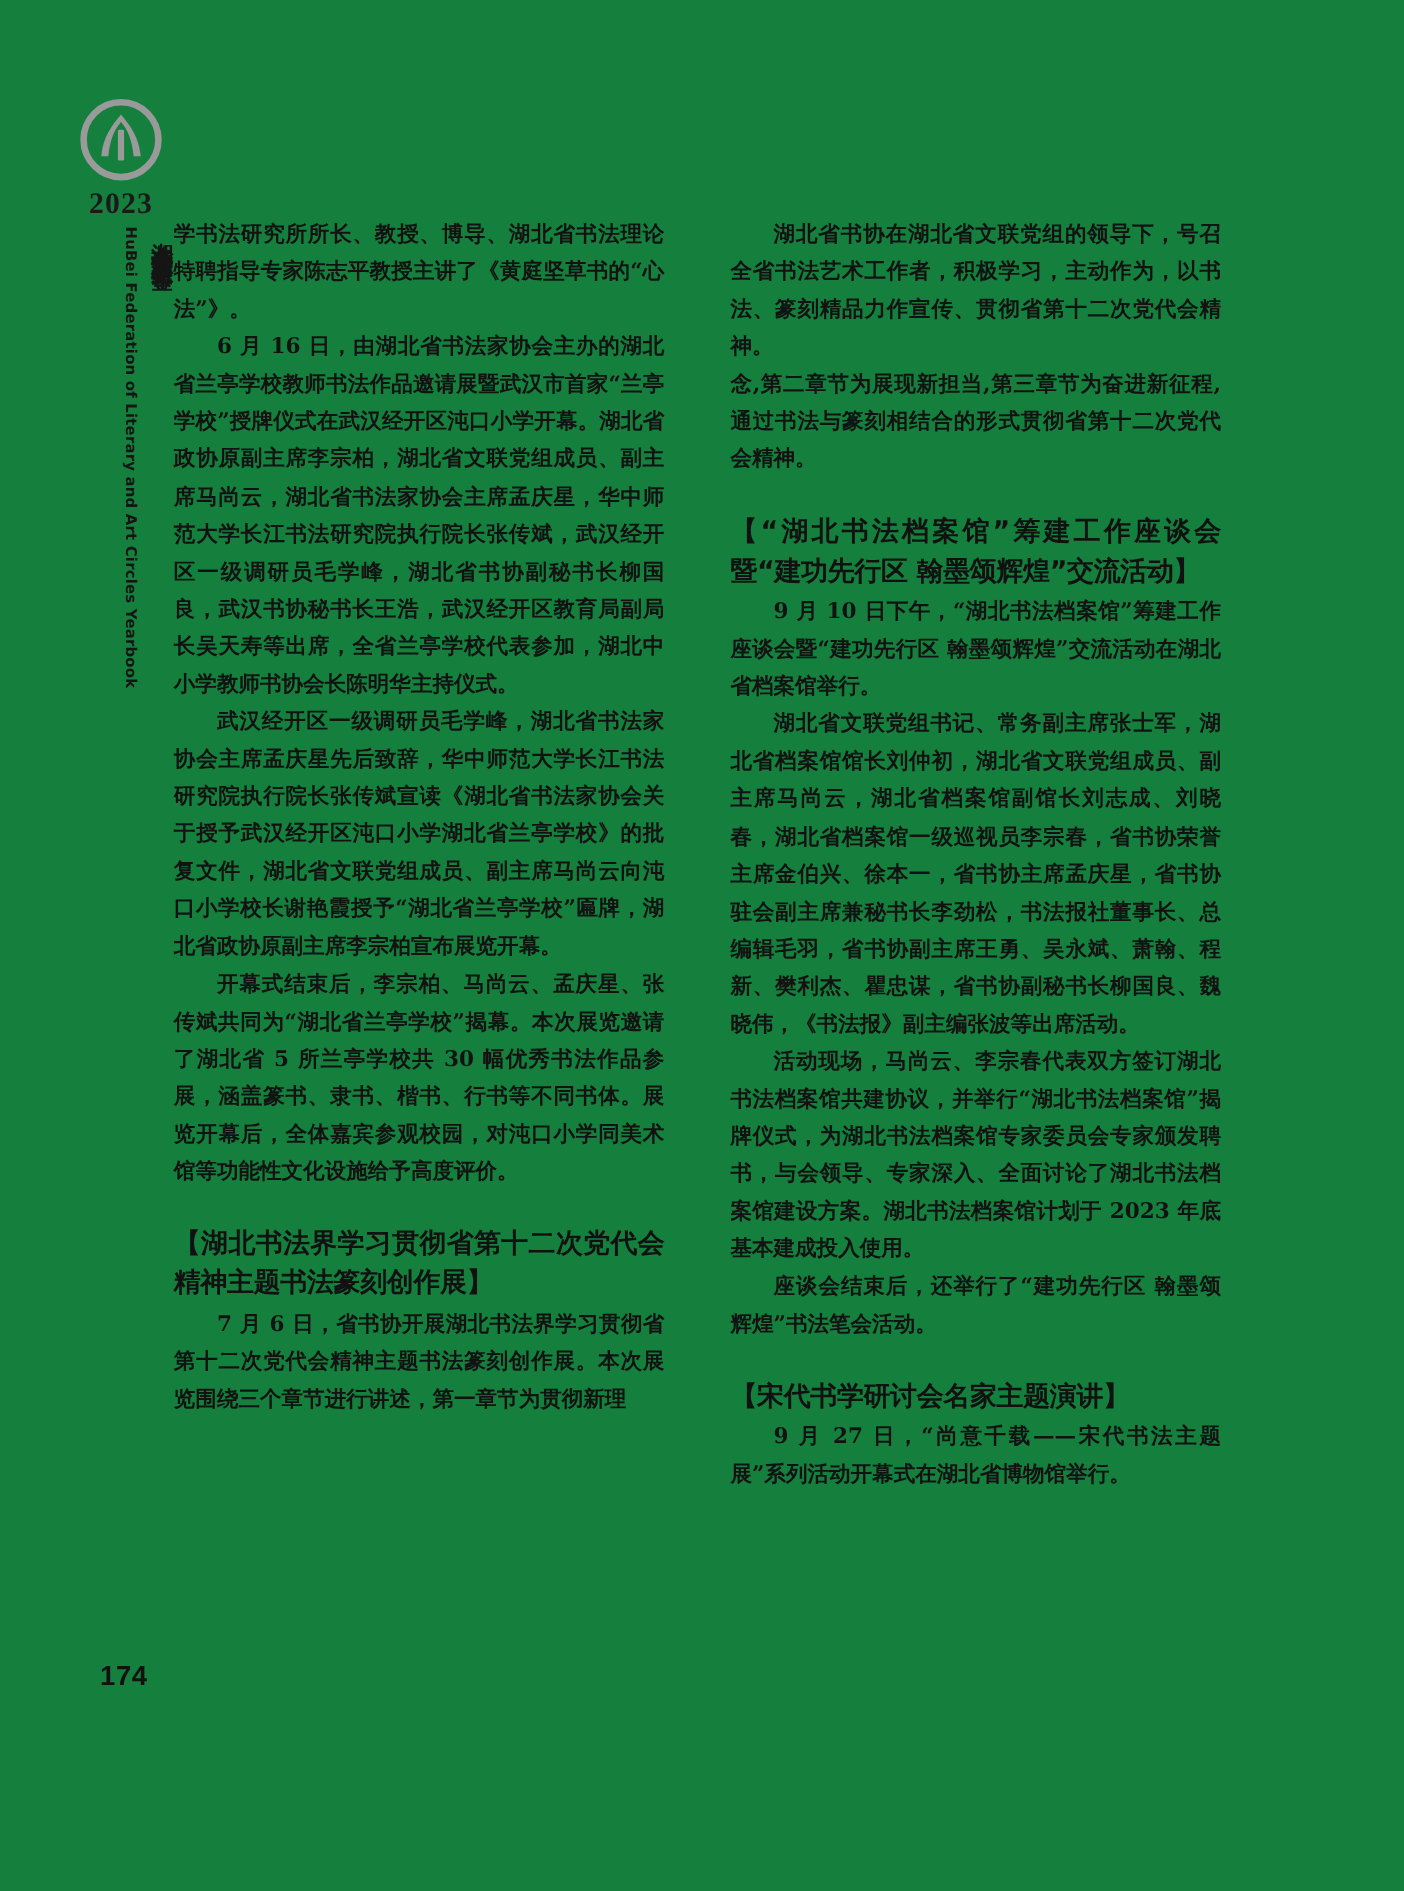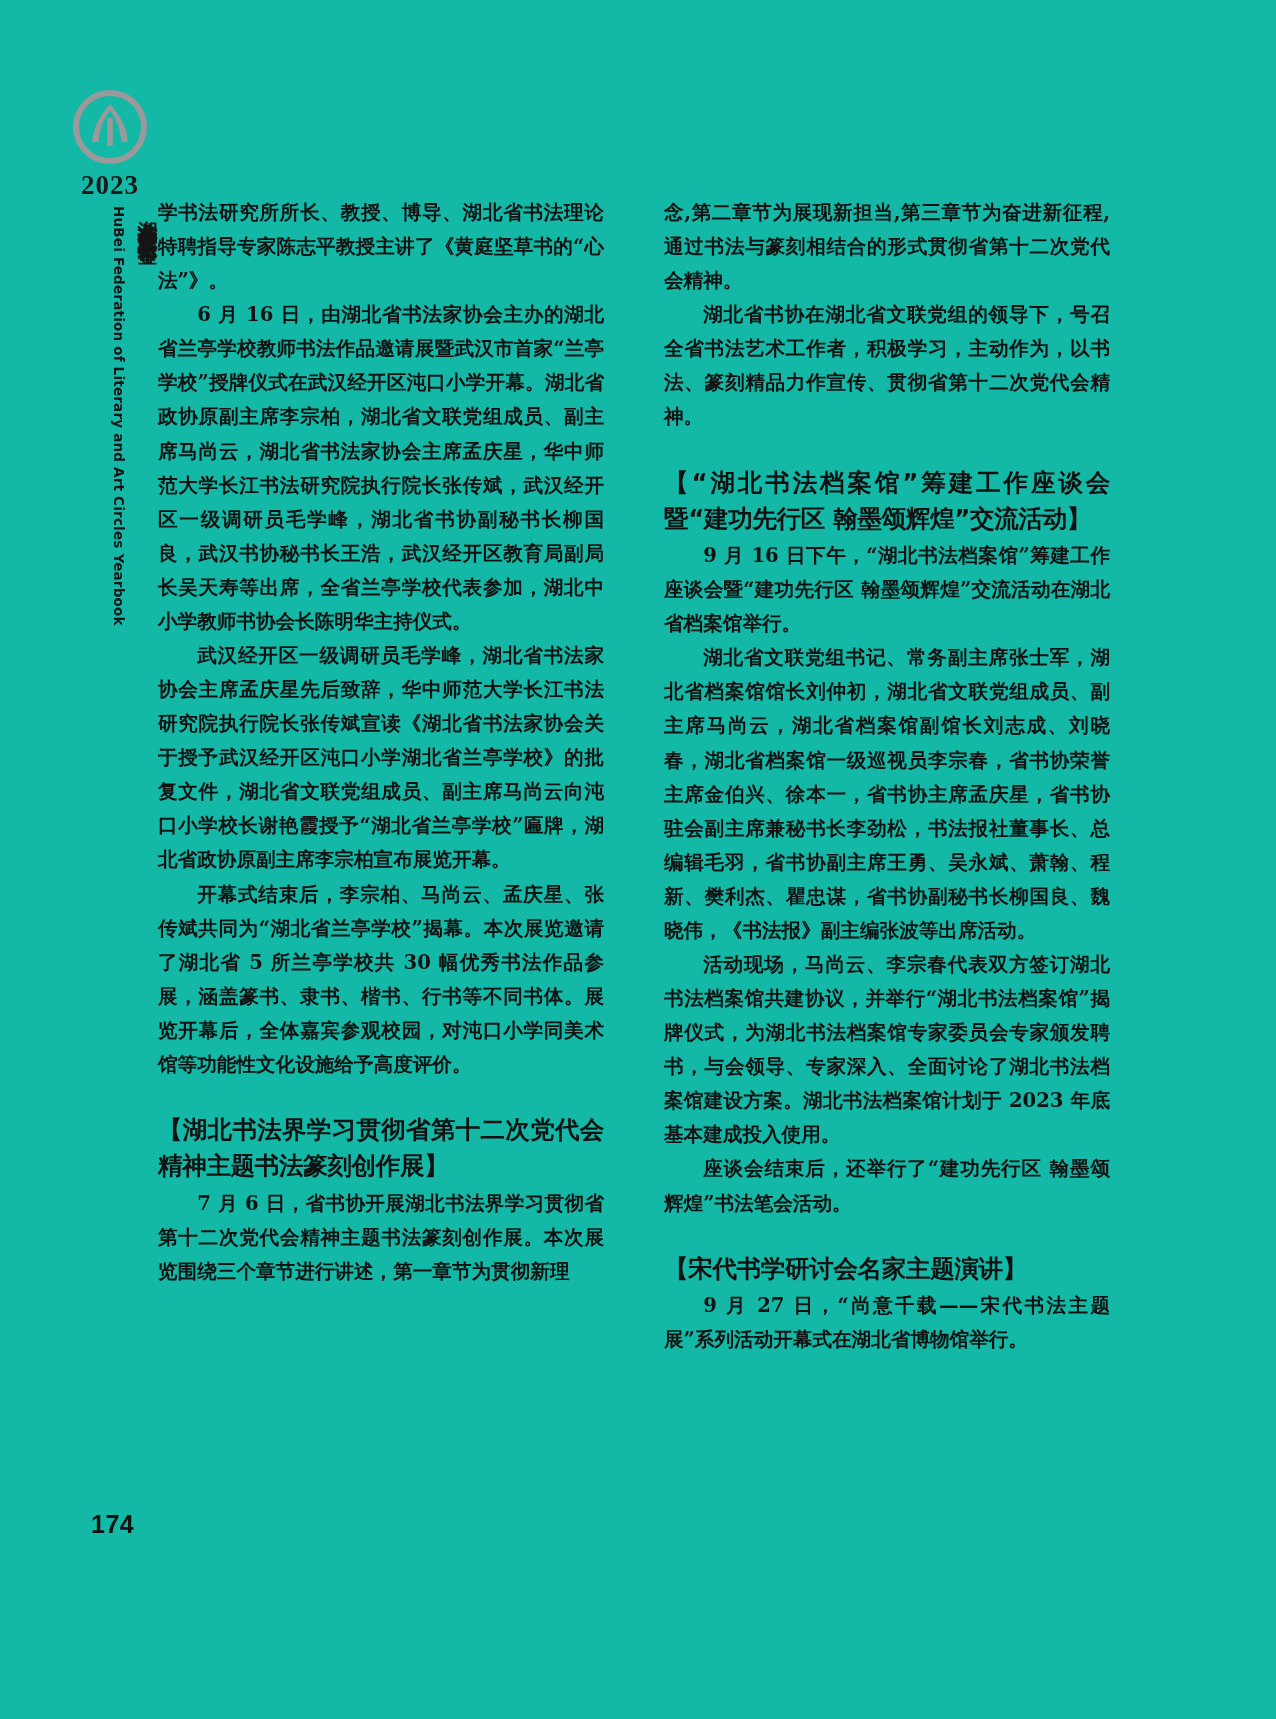--- a/index.html
+++ b/index.html
@@ -8,21 +8,21 @@
     background: #ffffff;
   }
   body {
     font-family: "Liberation Serif", "DejaVu Serif", serif;
     color: #111111;
   }
   .page {
     position: relative;
     width: 1276px;
     height: 1719px;
-    background: #14b8a6;
+    background: #15803d;
     overflow: hidden;
   }
 
   
   .masthead {
     position: absolute;
     left: 64px;
     top: 88px;
     width: 92px;
     text-align: center;
@@ -156,24 +156,24 @@
   <div class="columns">
     <div class="col">
         <p class="para cont">学书法研究所所长、教授、博导、湖北省书法理论特聘指导专家陈志平教授主讲了《黄庭坚草书的“心法”》。</p>
         <p class="para">6 月 16 日，由湖北省书法家协会主办的湖北省兰亭学校教师书法作品邀请展暨武汉市首家“兰亭学校”授牌仪式在武汉经开区沌口小学开幕。湖北省政协原副主席李宗柏，湖北省文联党组成员、副主席马尚云，湖北省书法家协会主席孟庆星，华中师范大学长江书法研究院执行院长张传斌，武汉经开区一级调研员毛学峰，湖北省书协副秘书长柳国良，武汉书协秘书长王浩，武汉经开区教育局副局长吴天寿等出席，全省兰亭学校代表参加，湖北中小学教师书协会长陈明华主持仪式。</p>
         <p class="para">武汉经开区一级调研员毛学峰，湖北省书法家协会主席孟庆星先后致辞，华中师范大学长江书法研究院执行院长张传斌宣读《湖北省书法家协会关于授予武汉经开区沌口小学湖北省兰亭学校》的批复文件，湖北省文联党组成员、副主席马尚云向沌口小学校长谢艳霞授予“湖北省兰亭学校”匾牌，湖北省政协原副主席李宗柏宣布展览开幕。</p>
         <p class="para">开幕式结束后，李宗柏、马尚云、孟庆星、张传斌共同为“湖北省兰亭学校”揭幕。本次展览邀请了湖北省 5 所兰亭学校共 30 幅优秀书法作品参展，涵盖篆书、隶书、楷书、行书等不同书体。展览开幕后，全体嘉宾参观校园，对沌口小学同美术馆等功能性文化设施给予高度评价。</p>
         <h2 class="sec-title">【湖北书法界学习贯彻省第十二次党代会精神主题书法篆刻创作展】</h2>
         <p class="para">7 月 6 日，省书协开展湖北书法界学习贯彻省第十二次党代会精神主题书法篆刻创作展。本次展览围绕三个章节进行讲述，第一章节为贯彻新理</p>
       </div>
     <div class="col">
+        <p class="para">湖北省书协在湖北省文联党组的领导下，号召全省书法艺术工作者，积极学习，主动作为，以书法、篆刻精品力作宣传、贯彻省第十二次党代会精神。</p>
         <p class="para cont">念,第二章节为展现新担当,第三章节为奋进新征程,通过书法与篆刻相结合的形式贯彻省第十二次党代会精神。</p>
-        <p class="para">湖北省书协在湖北省文联党组的领导下，号召全省书法艺术工作者，积极学习，主动作为，以书法、篆刻精品力作宣传、贯彻省第十二次党代会精神。</p>
         <h2 class="sec-title">【“湖北书法档案馆”筹建工作座谈会暨“建功先行区 翰墨颂辉煌”交流活动】</h2>
-        <p class="para">9 月 16 日下午，“湖北书法档案馆”筹建工作座谈会暨“建功先行区 翰墨颂辉煌”交流活动在湖北省档案馆举行。</p>
+        <p class="para">9 月 10 日下午，“湖北书法档案馆”筹建工作座谈会暨“建功先行区 翰墨颂辉煌”交流活动在湖北省档案馆举行。</p>
         <p class="para">湖北省文联党组书记、常务副主席张士军，湖北省档案馆馆长刘仲初，湖北省文联党组成员、副主席马尚云，湖北省档案馆副馆长刘志成、刘晓春，湖北省档案馆一级巡视员李宗春，省书协荣誉主席金伯兴、徐本一，省书协主席孟庆星，省书协驻会副主席兼秘书长李劲松，书法报社董事长、总编辑毛羽，省书协副主席王勇、吴永斌、萧翰、程新、樊利杰、瞿忠谋，省书协副秘书长柳国良、魏晓伟，《书法报》副主编张波等出席活动。</p>
         <p class="para">活动现场，马尚云、李宗春代表双方签订湖北书法档案馆共建协议，并举行“湖北书法档案馆”揭牌仪式，为湖北书法档案馆专家委员会专家颁发聘书，与会领导、专家深入、全面讨论了湖北书法档案馆建设方案。湖北书法档案馆计划于 2023 年底基本建成投入使用。</p>
         <p class="para">座谈会结束后，还举行了“建功先行区 翰墨颂辉煌”书法笔会活动。</p>
         <h2 class="sec-title">【宋代书学研讨会名家主题演讲】</h2>
         <p class="para">9 月 27 日，“尚意千载——宋代书法主题展”系列活动开幕式在湖北省博物馆举行。</p>
       </div>
   </div>
 
   <div class="folio">174</div>
 

